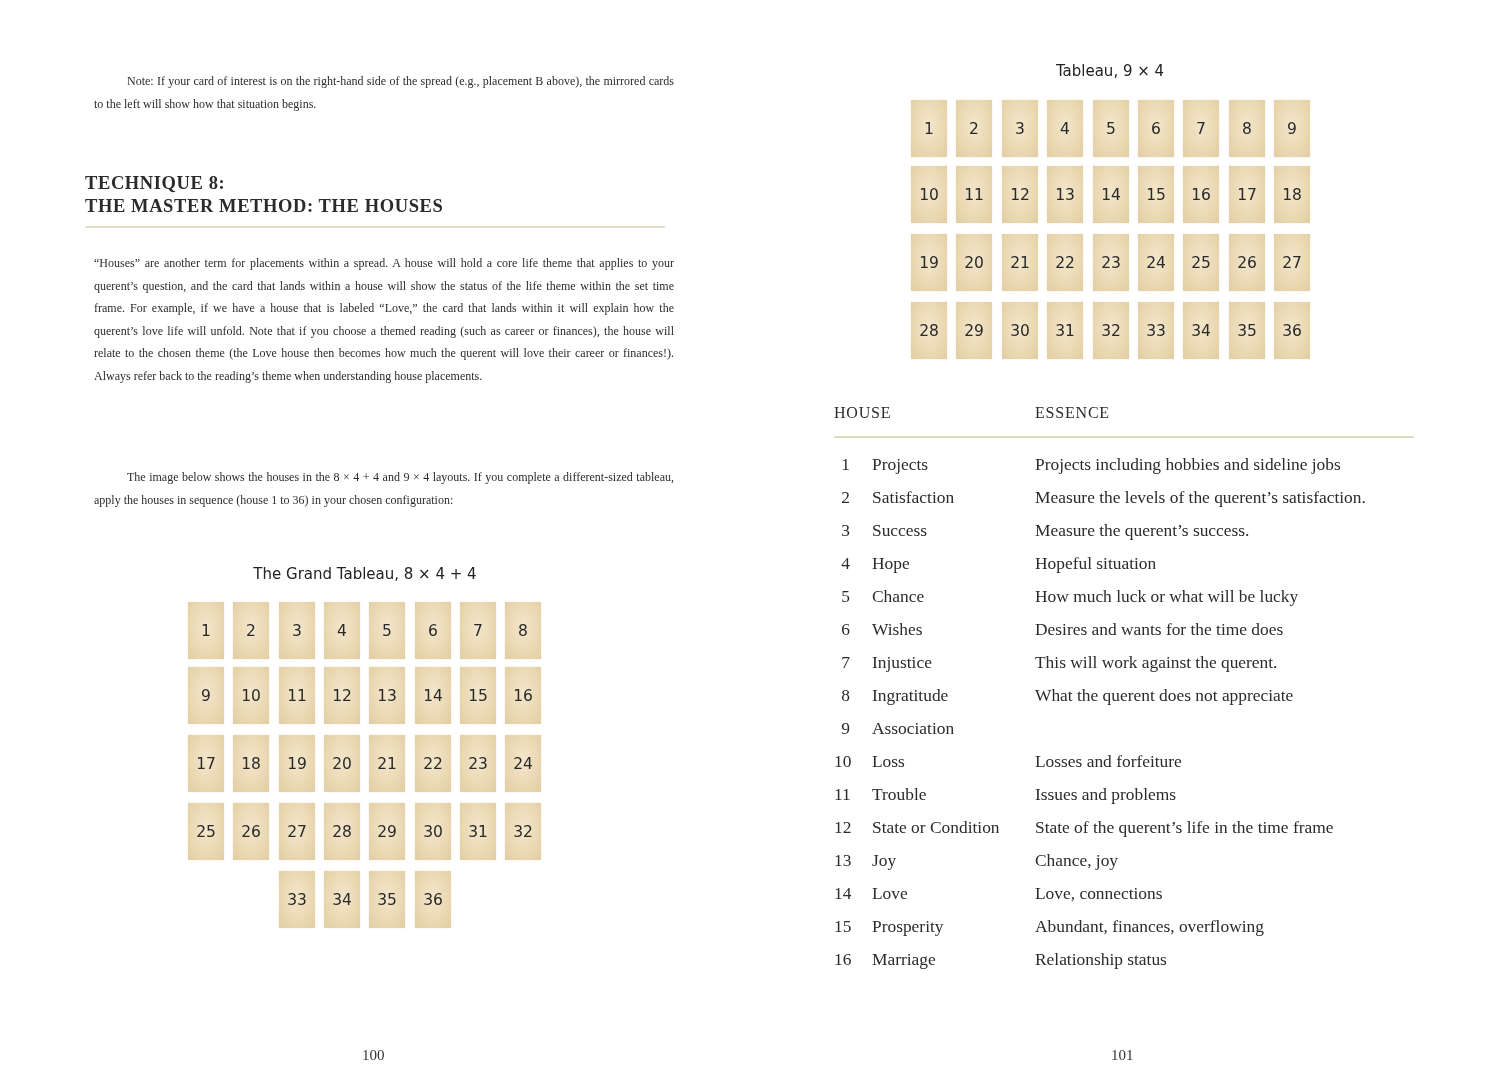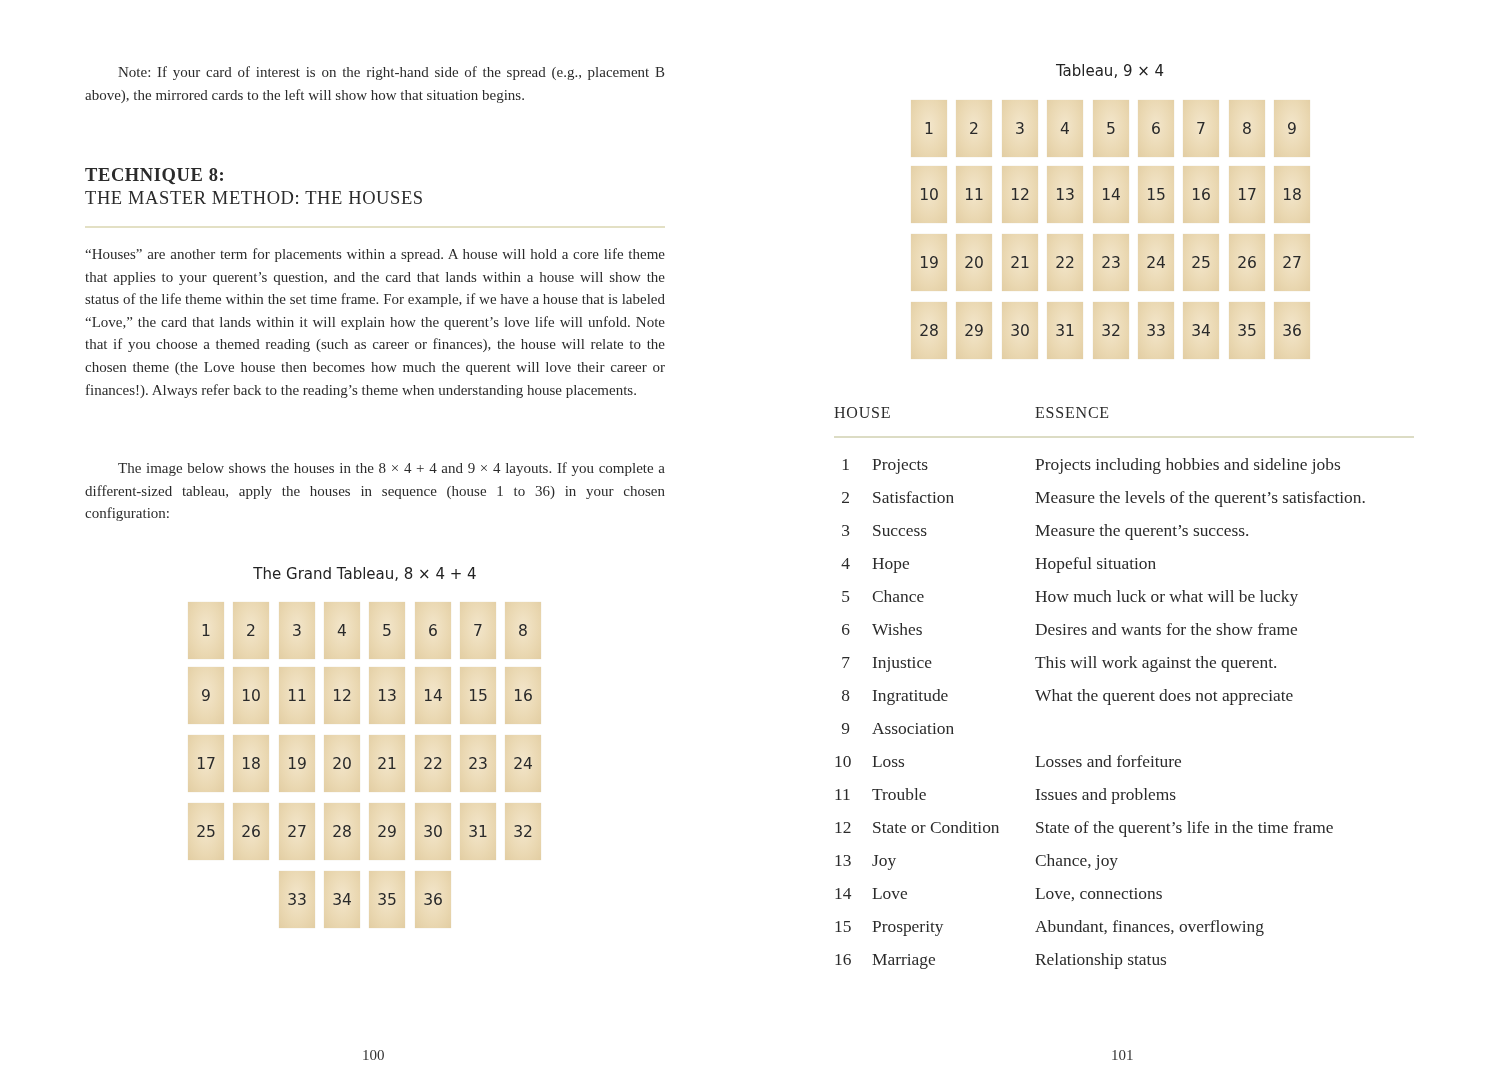--- a/index.html
+++ b/index.html
@@ -2,30 +2,30 @@
 <html><head>
 <meta charset="utf-8">
 <style>
   html, body { margin: 0; padding: 0; background: #ffffff; }
   body { width: 1500px; height: 1077px; position: relative; overflow: hidden;
          font-family: "Liberation Serif", "DejaVu Serif", serif; color: #2b2b2b; }
   .page { position: absolute; top: 0; height: 1077px; }
   .page-left { left: 0; width: 750px; }
   .page-right { left: 750px; width: 750px; }
 
-  .para { position: absolute; left: 85px; width: 580px; font-size: 15px; line-height: 22.6px;
-          text-align: justify; margin: 0; }
+  .para { position: absolute; left: 85px; width: 580px; font-size: 12px; line-height: 22.6px;
+          text-align: justify; margin: 9px; }
   .indent { text-indent: 33px; }
   .note { top: 61px; }
   .p1 { top: 243px; }
   .p2 { top: 457px; }
 
-  .heading { position: absolute; left: 85px; top: 164px; font-size: 18.5px; line-height: 23px; letter-spacing: 0.6px; }
+  .heading { position: absolute; left: 85px; top: 172px; font-size: 18.5px; line-height: 23px; letter-spacing: 0.6px; }
   .heading .h-line1 { font-weight: bold; display: block; }
-  .heading .h-line2 { display: block; font-weight: normal; }
+  .heading .h-line2 { display: block; font-weight: bold; }
   .rule { position: absolute; height: 2px; background: #e3e0c4; }
   .rule-left { left: 85px; top: 226px; width: 580px; }
   .rule-right { left: 84px; top: 436px; width: 580px; background: #dcdcc4; }
 
   .fig-caption { position: absolute; font-family: "DejaVu Sans", "Liberation Sans", sans-serif;
                  font-size: 15px; color: #222; text-align: center; }
   .cap-left { left: 188px; width: 354px; top: 565px; }
   .cap-right { left: 161px; width: 398px; top: 62px; }
 
   .tableau { position: absolute; }
@@ -171,21 +171,21 @@
         <span class="essence">Hopeful situation</span>
       </div>
       <div class="row" style="top: 182px;">
         <span class="num">5</span>
         <span class="name">Chance</span>
         <span class="essence">How much luck or what will be lucky</span>
       </div>
       <div class="row" style="top: 215px;">
         <span class="num">6</span>
         <span class="name">Wishes</span>
-        <span class="essence">Desires and wants for the show frame</span>
+        <span class="essence">Desires and wants for the time does</span>
       </div>
       <div class="row" style="top: 248px;">
         <span class="num">7</span>
         <span class="name">Injustice</span>
         <span class="essence">This will work against the querent.</span>
       </div>
       <div class="row" style="top: 281px;">
         <span class="num">8</span>
         <span class="name">Ingratitude</span>
         <span class="essence">What the querent does not appreciate</span>

